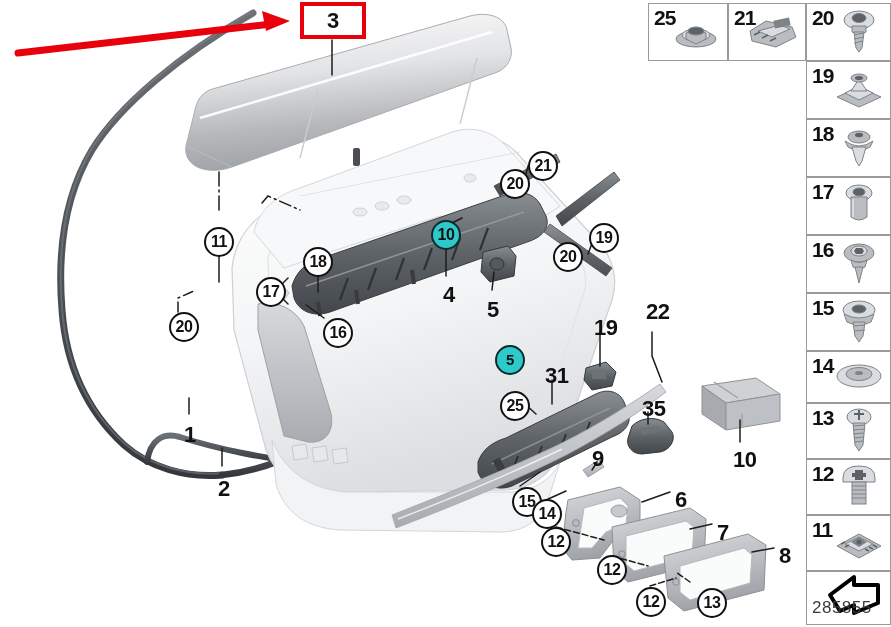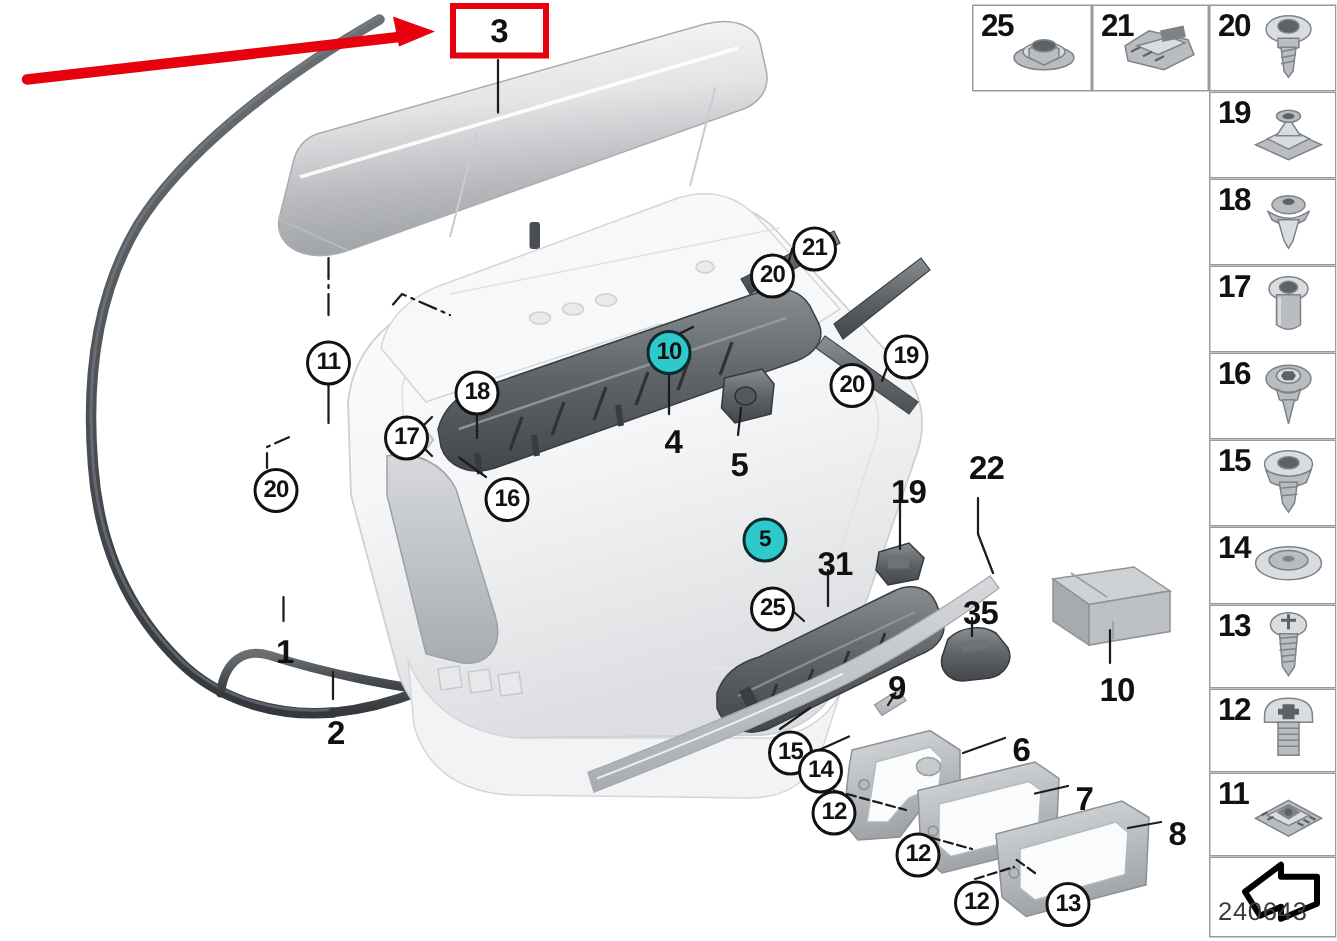--- a/index.html
+++ b/index.html
@@ -412,15 +412,15 @@
          <path d="M10 26 l4 -2 M14 29 l4 -2" stroke="#5d6267" stroke-width="1.6" fill="none"></path>
           </svg></div>
       </div>
       <div class="cell" style="left: 806px; top: 571px; width: 85px; height: 54px;">
         <div class="art" style="right: 8px;"><svg width="56" height="46" viewBox="0 0 56 46">
             <polygon points="4,22 28,4 28,12 52,12 52,30 28,40 28,32 14,38" fill="#ffffff" stroke="#000000" stroke-width="4" stroke-linejoin="round"></polygon>
           </svg></div>
       </div>
     </div>
 
-  <div id="diagid" style="left:812px;top:598px;">240643</div>
+  <div id="diagid" style="left:812px;top:598px;">285855</div>
 
 </div>
 
 </body></html>

